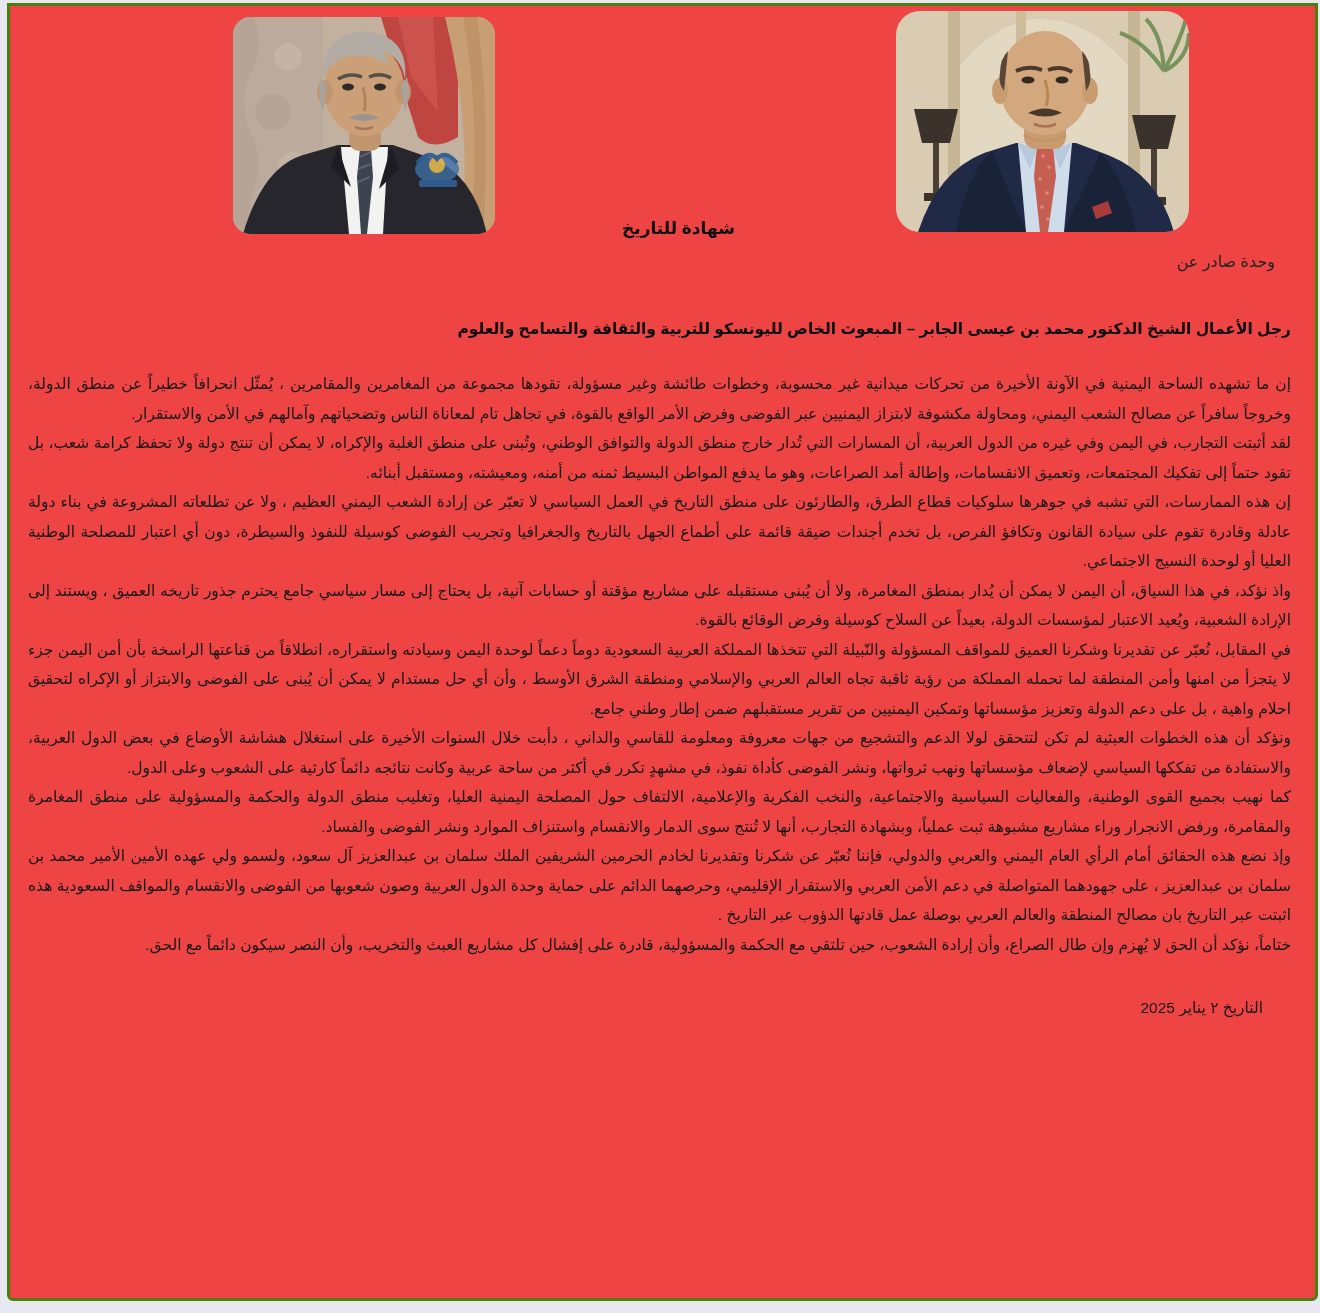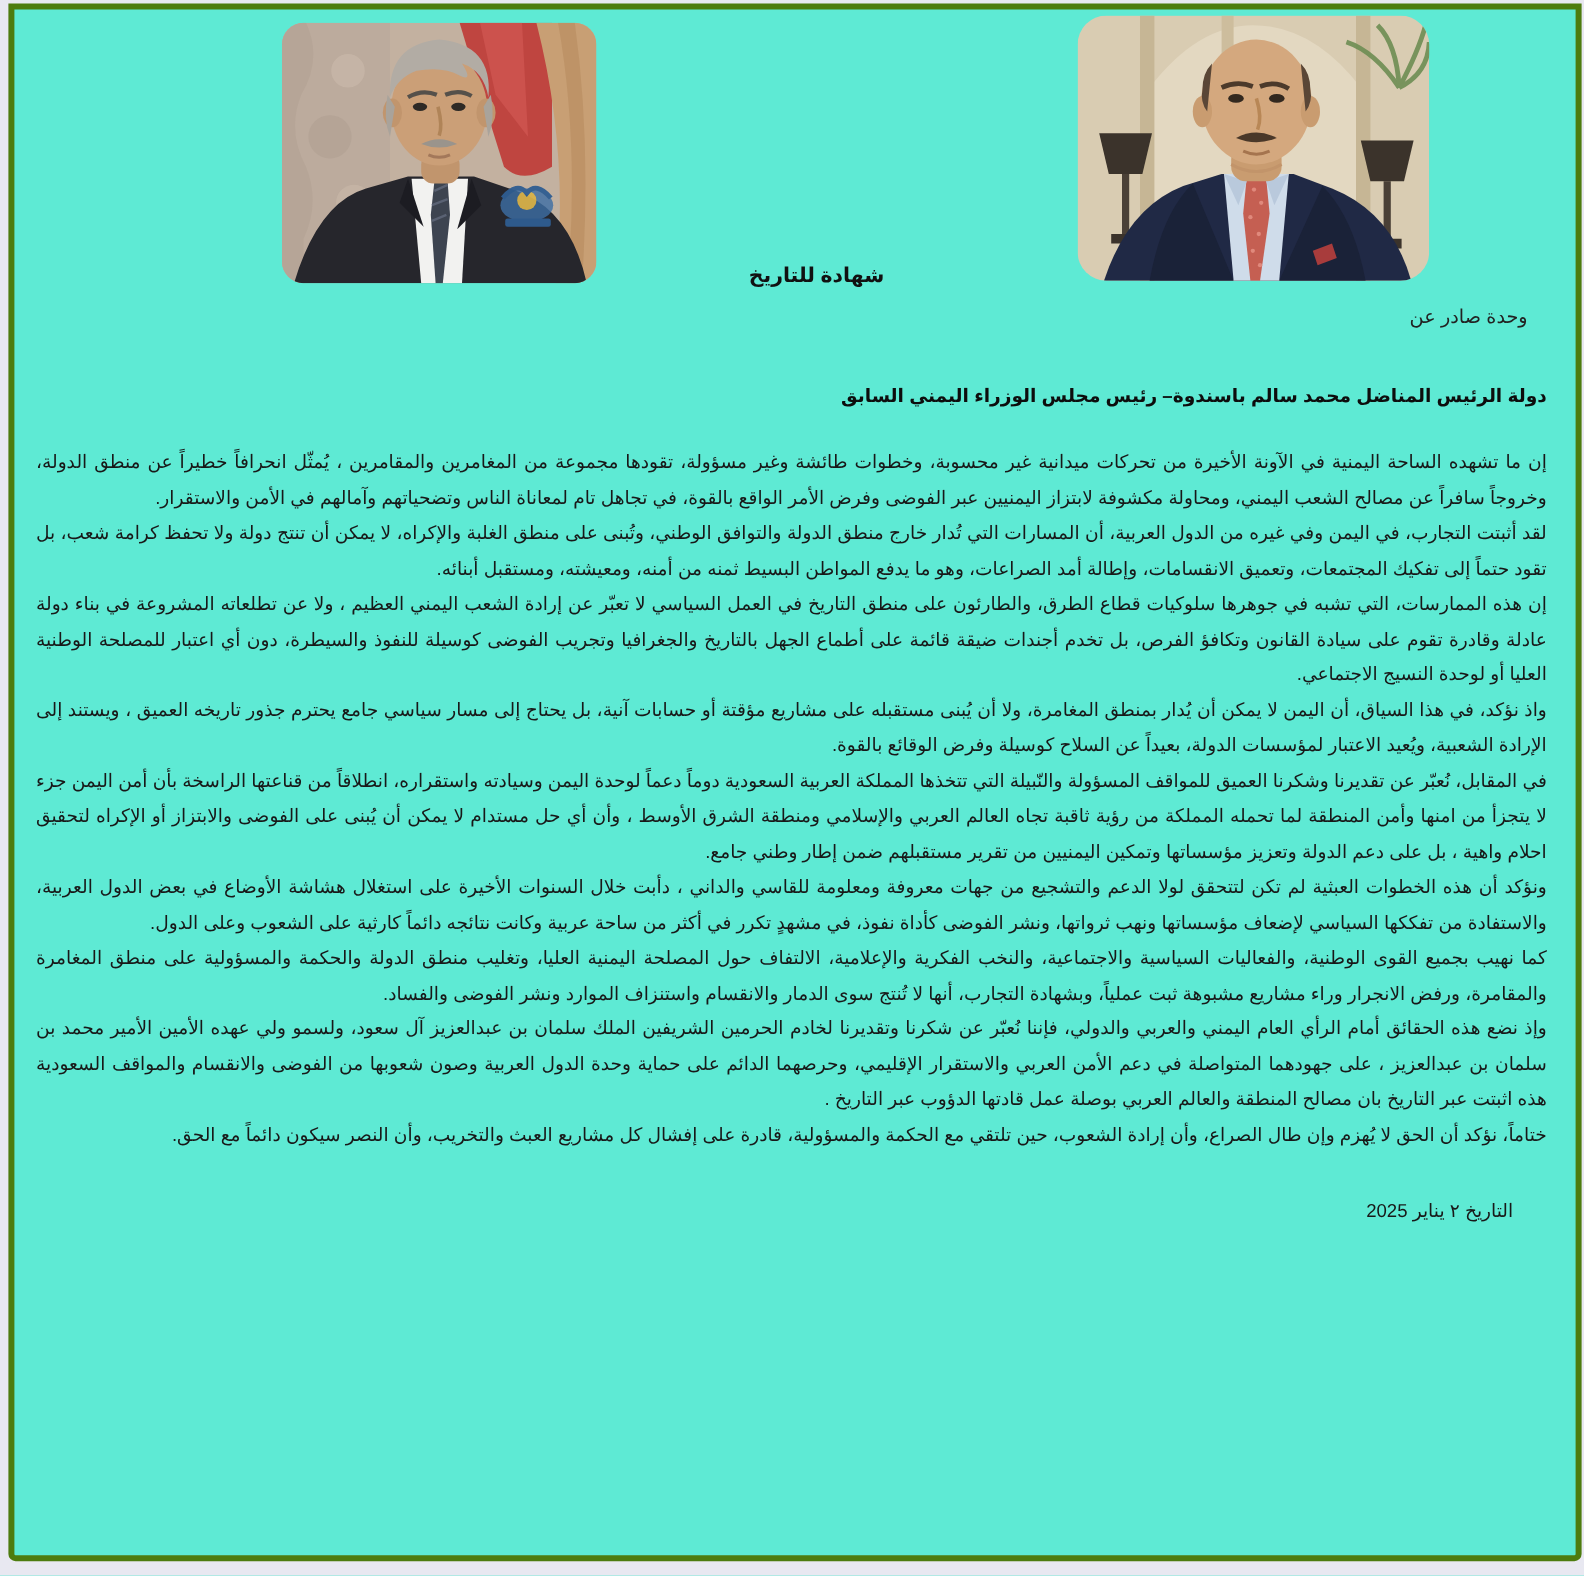--- a/index.html
+++ b/index.html
@@ -4,22 +4,22 @@
 <style>
   html,body{margin:0;padding:0;}
   body{
     width:1320px;height:1313px;position:relative;
     background:#e8e8f1;
     font-family:"Liberation Sans","DejaVu Sans",sans-serif;
     overflow:hidden;
   }
   .page{
     position:absolute;left:7px;top:3px;right:2px;bottom:12px;
-    background:#5eead4;
-    border:5px solid #4d7c0f;
+    background:#ef4444;
+    border:3px solid #4d7c0f;
     border-radius:0 0 6px 6px;
     box-sizing:border-box;
   }
   
   .photo{
     position:absolute;
     overflow:hidden;
     display:block;
   }
   .photo-left{left:223px;top:11px;width:262px;height:217px;border-radius:18px;}
@@ -177,21 +177,21 @@
     <path d="M138 113 q11 5 22 0" stroke="#a5744e" stroke-width="2.5" fill="none"></path>
     <path d="M128 124 q21 12 42 0" stroke="#c2946a" stroke-width="2.5" fill="none"></path>
   </svg>
 
   <div class="doc-title">شهادة للتاريخ</div>
 
   <div class="issued-by">وحدة صادر عن</div>
 
   <div class="text-block">
     <div>
-        <div class="issuer-line">دولة الرئيس المناضل محمد سالم باسندوة– رئيس مجلس الوزراء اليمني السابق</div>
+        <div class="issuer-line">رجل الأعمال الشيخ الدكتور محمد بن عيسى الجابر – المبعوث الخاص لليونسكو للتربية والثقافة والتسامح والعلوم</div>
       </div>
     <div class="paragraphs">
         <p class="para gap">إن ما تشهده الساحة اليمنية في الآونة الأخيرة من تحركات ميدانية غير محسوبة، وخطوات طائشة وغير مسؤولة، تقودها مجموعة من المغامرين والمقامرين ، يُمثّل انحرافاً خطيراً عن منطق الدولة، وخروجاً سافراً عن مصالح الشعب اليمني، ومحاولة مكشوفة لابتزاز اليمنيين عبر الفوضى وفرض الأمر الواقع بالقوة، في تجاهل تام لمعاناة الناس وتضحياتهم وآمالهم في الأمن والاستقرار.</p>
         <p class="para">لقد أثبتت التجارب، في اليمن وفي غيره من الدول العربية، أن المسارات التي تُدار خارج منطق الدولة والتوافق الوطني، وتُبنى على منطق الغلبة والإكراه، لا يمكن أن تنتج دولة ولا تحفظ كرامة شعب، بل تقود حتماً إلى تفكيك المجتمعات، وتعميق الانقسامات، وإطالة أمد الصراعات، وهو ما يدفع المواطن البسيط ثمنه من أمنه، ومعيشته، ومستقبل أبنائه.</p>
         <p class="para gap">إن هذه الممارسات، التي تشبه في جوهرها سلوكيات قطاع الطرق، والطارئون على منطق التاريخ في العمل السياسي لا تعبّر عن إرادة الشعب اليمني العظيم ، ولا عن تطلعاته المشروعة في بناء دولة عادلة وقادرة تقوم على سيادة القانون وتكافؤ الفرص، بل تخدم أجندات ضيقة قائمة على أطماع الجهل بالتاريخ والجغرافيا وتجريب الفوضى كوسيلة للنفوذ والسيطرة، دون أي اعتبار للمصلحة الوطنية العليا أو لوحدة النسيج الاجتماعي.</p>
         <p class="para">واذ نؤكد، في هذا السياق، أن اليمن لا يمكن أن يُدار بمنطق المغامرة، ولا أن يُبنى مستقبله على مشاريع مؤقتة أو حسابات آنية، بل يحتاج إلى مسار سياسي جامع يحترم جذور تاريخه العميق ، ويستند إلى الإرادة الشعبية، ويُعيد الاعتبار لمؤسسات الدولة، بعيداً عن السلاح كوسيلة وفرض الوقائع بالقوة.</p>
         <p class="para gap">في المقابل، نُعبّر عن تقديرنا وشكرنا العميق للمواقف المسؤولة والنّبيلة التي تتخذها المملكة العربية السعودية دوماً دعماً لوحدة اليمن وسيادته واستقراره، انطلاقاً من قناعتها الراسخة بأن أمن اليمن جزء لا يتجزأ من امنها وأمن المنطقة لما تحمله المملكة من رؤية ثاقبة تجاه العالم العربي والإسلامي ومنطقة الشرق الأوسط ، وأن أي حل مستدام لا يمكن أن يُبنى على الفوضى والابتزاز أو الإكراه لتحقيق احلام واهية ، بل على دعم الدولة وتعزيز مؤسساتها وتمكين اليمنيين من تقرير مستقبلهم ضمن إطار وطني جامع.</p>
         <p class="para gap">ونؤكد أن هذه الخطوات العبثية لم تكن لتتحقق لولا الدعم والتشجيع من جهات معروفة ومعلومة للقاسي والداني ، دأبت خلال السنوات الأخيرة على استغلال هشاشة الأوضاع في بعض الدول العربية، والاستفادة من تفككها السياسي لإضعاف مؤسساتها ونهب ثرواتها، ونشر الفوضى كأداة نفوذ، في مشهدٍ تكرر في أكثر من ساحة عربية وكانت نتائجه دائماً كارثية على الشعوب وعلى الدول.</p>
         <p class="para">كما نهيب بجميع القوى الوطنية، والفعاليات السياسية والاجتماعية، والنخب الفكرية والإعلامية، الالتفاف حول المصلحة اليمنية العليا، وتغليب منطق الدولة والحكمة والمسؤولية على منطق المغامرة والمقامرة، ورفض الانجرار وراء مشاريع مشبوهة ثبت عملياً، وبشهادة التجارب، أنها لا تُنتج سوى الدمار والانقسام واستنزاف الموارد ونشر الفوضى والفساد.</p>
         <p class="para">وإذ نضع هذه الحقائق أمام الرأي العام اليمني والعربي والدولي، فإننا نُعبّر عن شكرنا وتقديرنا لخادم الحرمين الشريفين الملك سلمان بن عبدالعزيز آل سعود، ولسمو ولي عهده الأمين الأمير محمد بن سلمان بن عبدالعزيز ، على جهودهما المتواصلة في دعم الأمن العربي والاستقرار الإقليمي، وحرصهما الدائم على حماية وحدة الدول العربية وصون شعوبها من الفوضى والانقسام والمواقف السعودية هذه اثبتت عبر التاريخ بان مصالح المنطقة والعالم العربي بوصلة عمل قادتها الدؤوب عبر التاريخ .</p>

